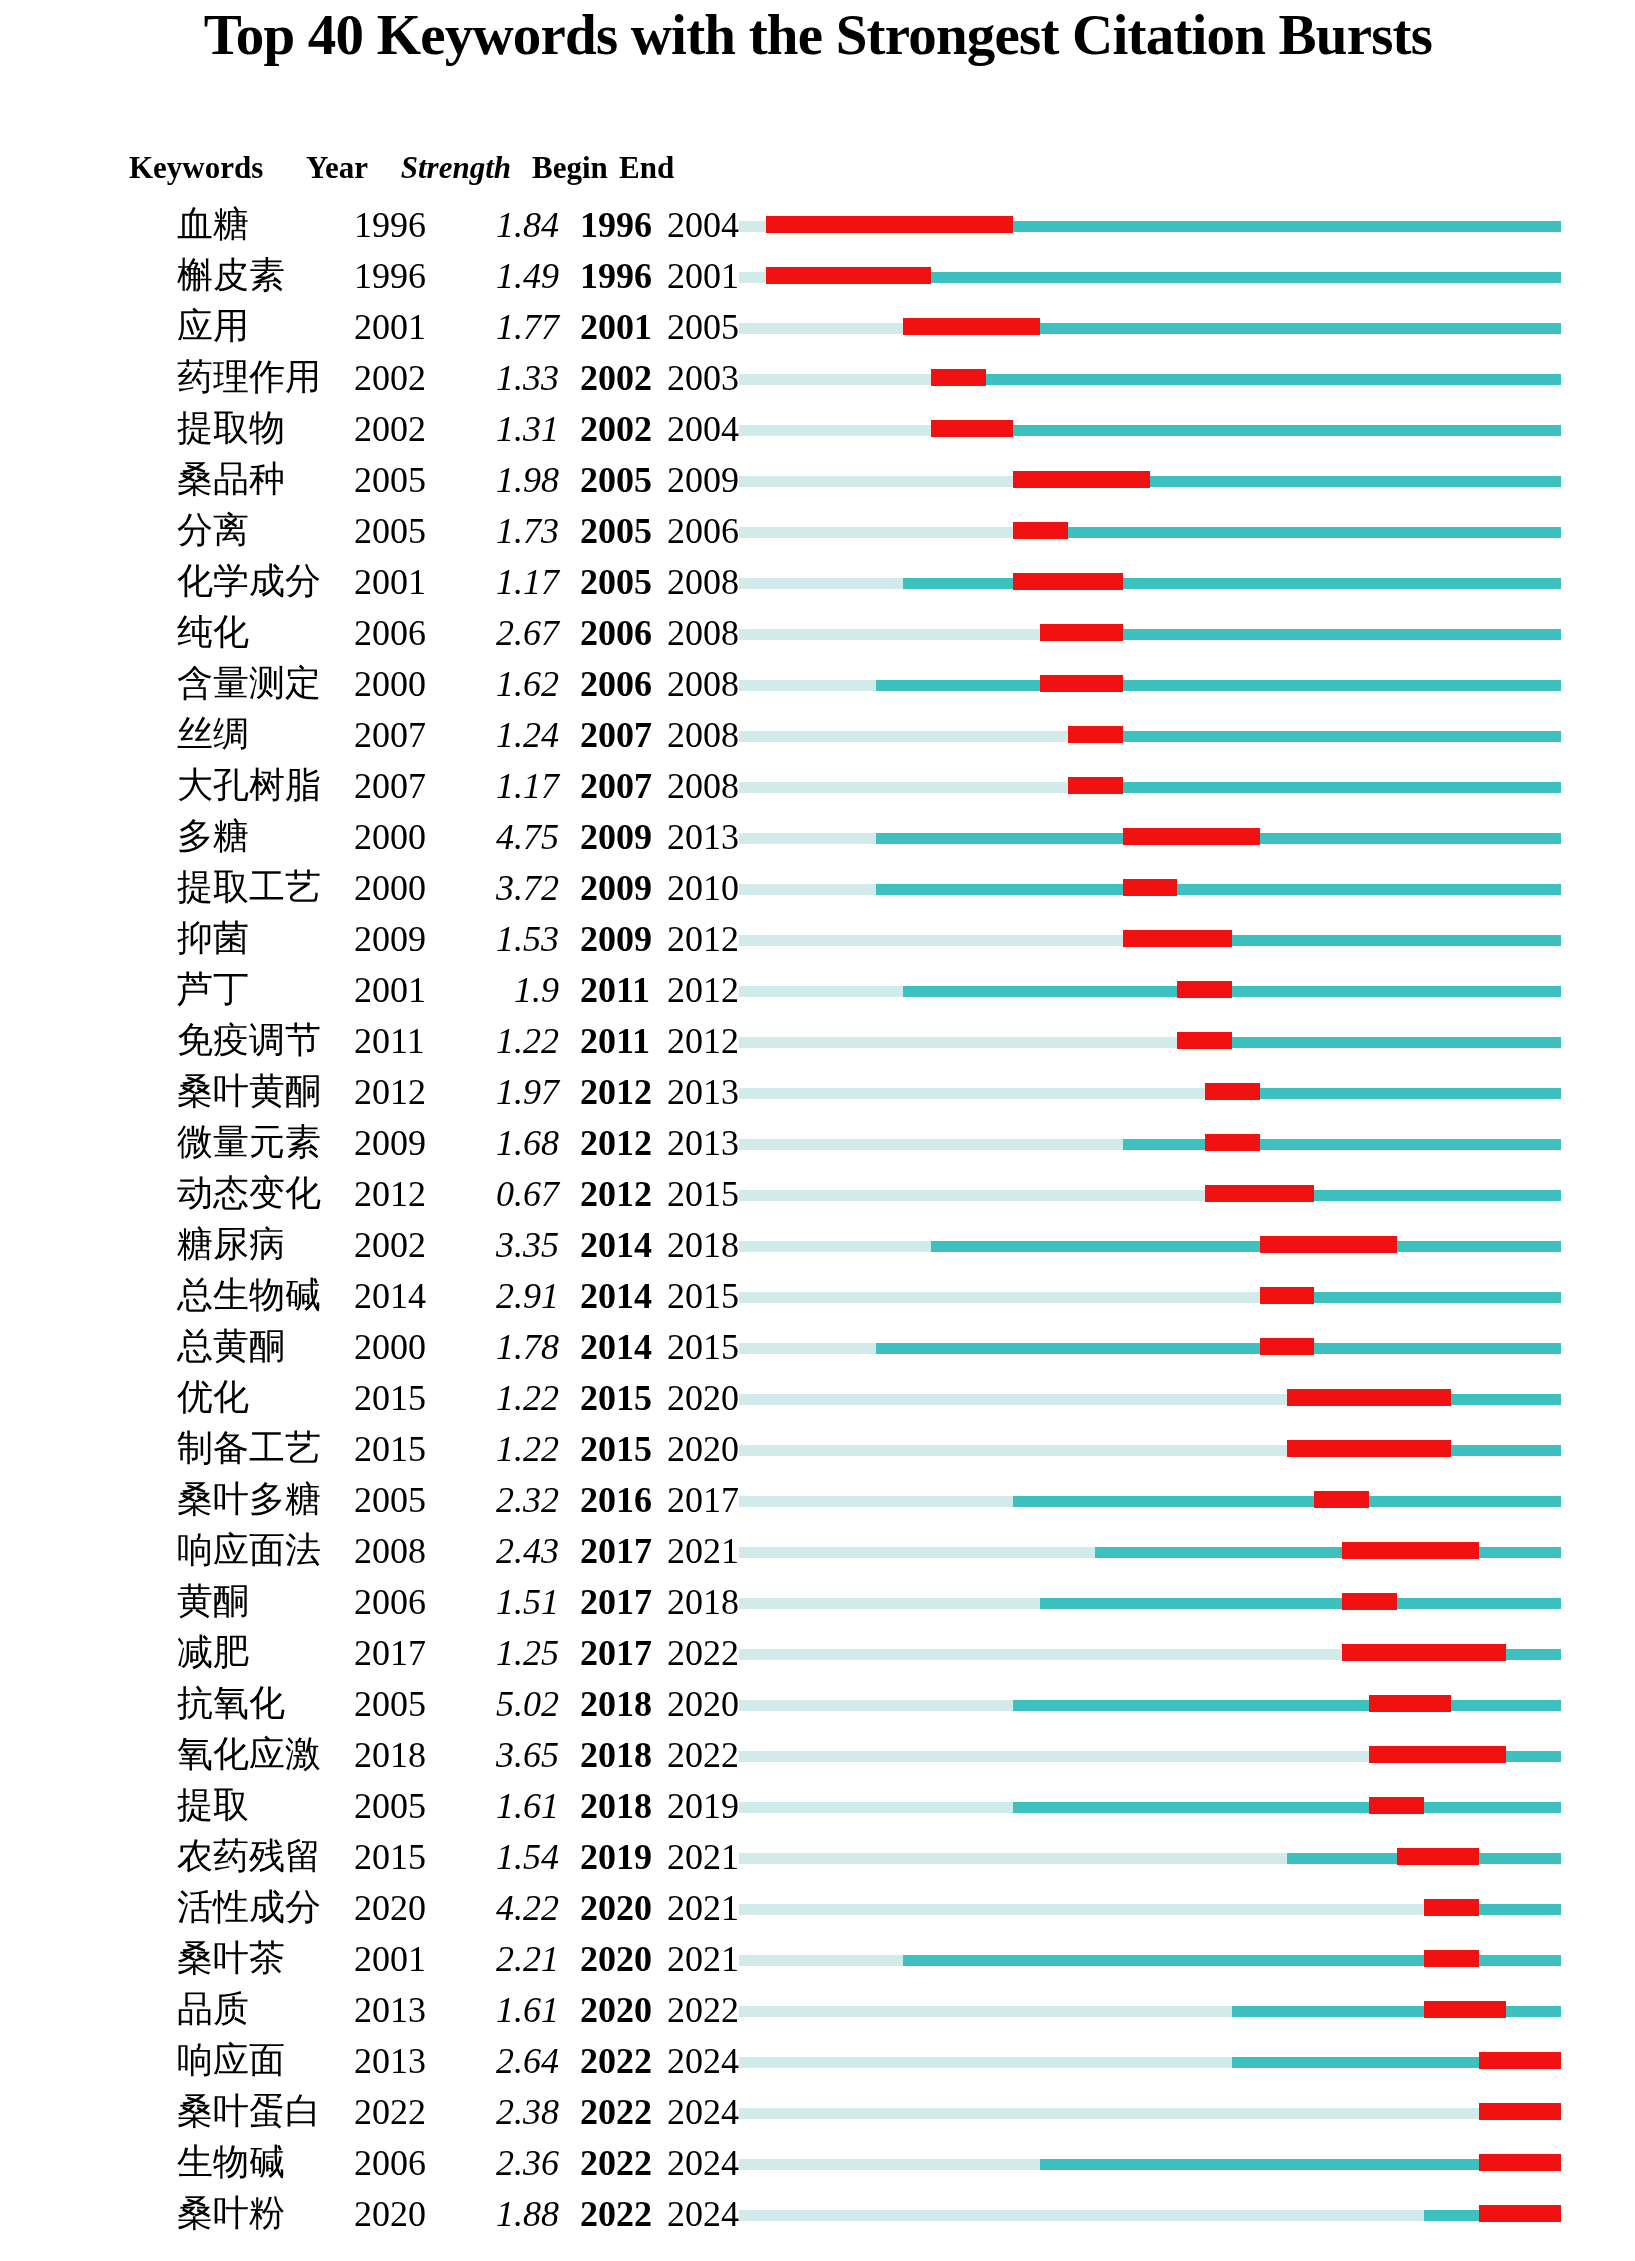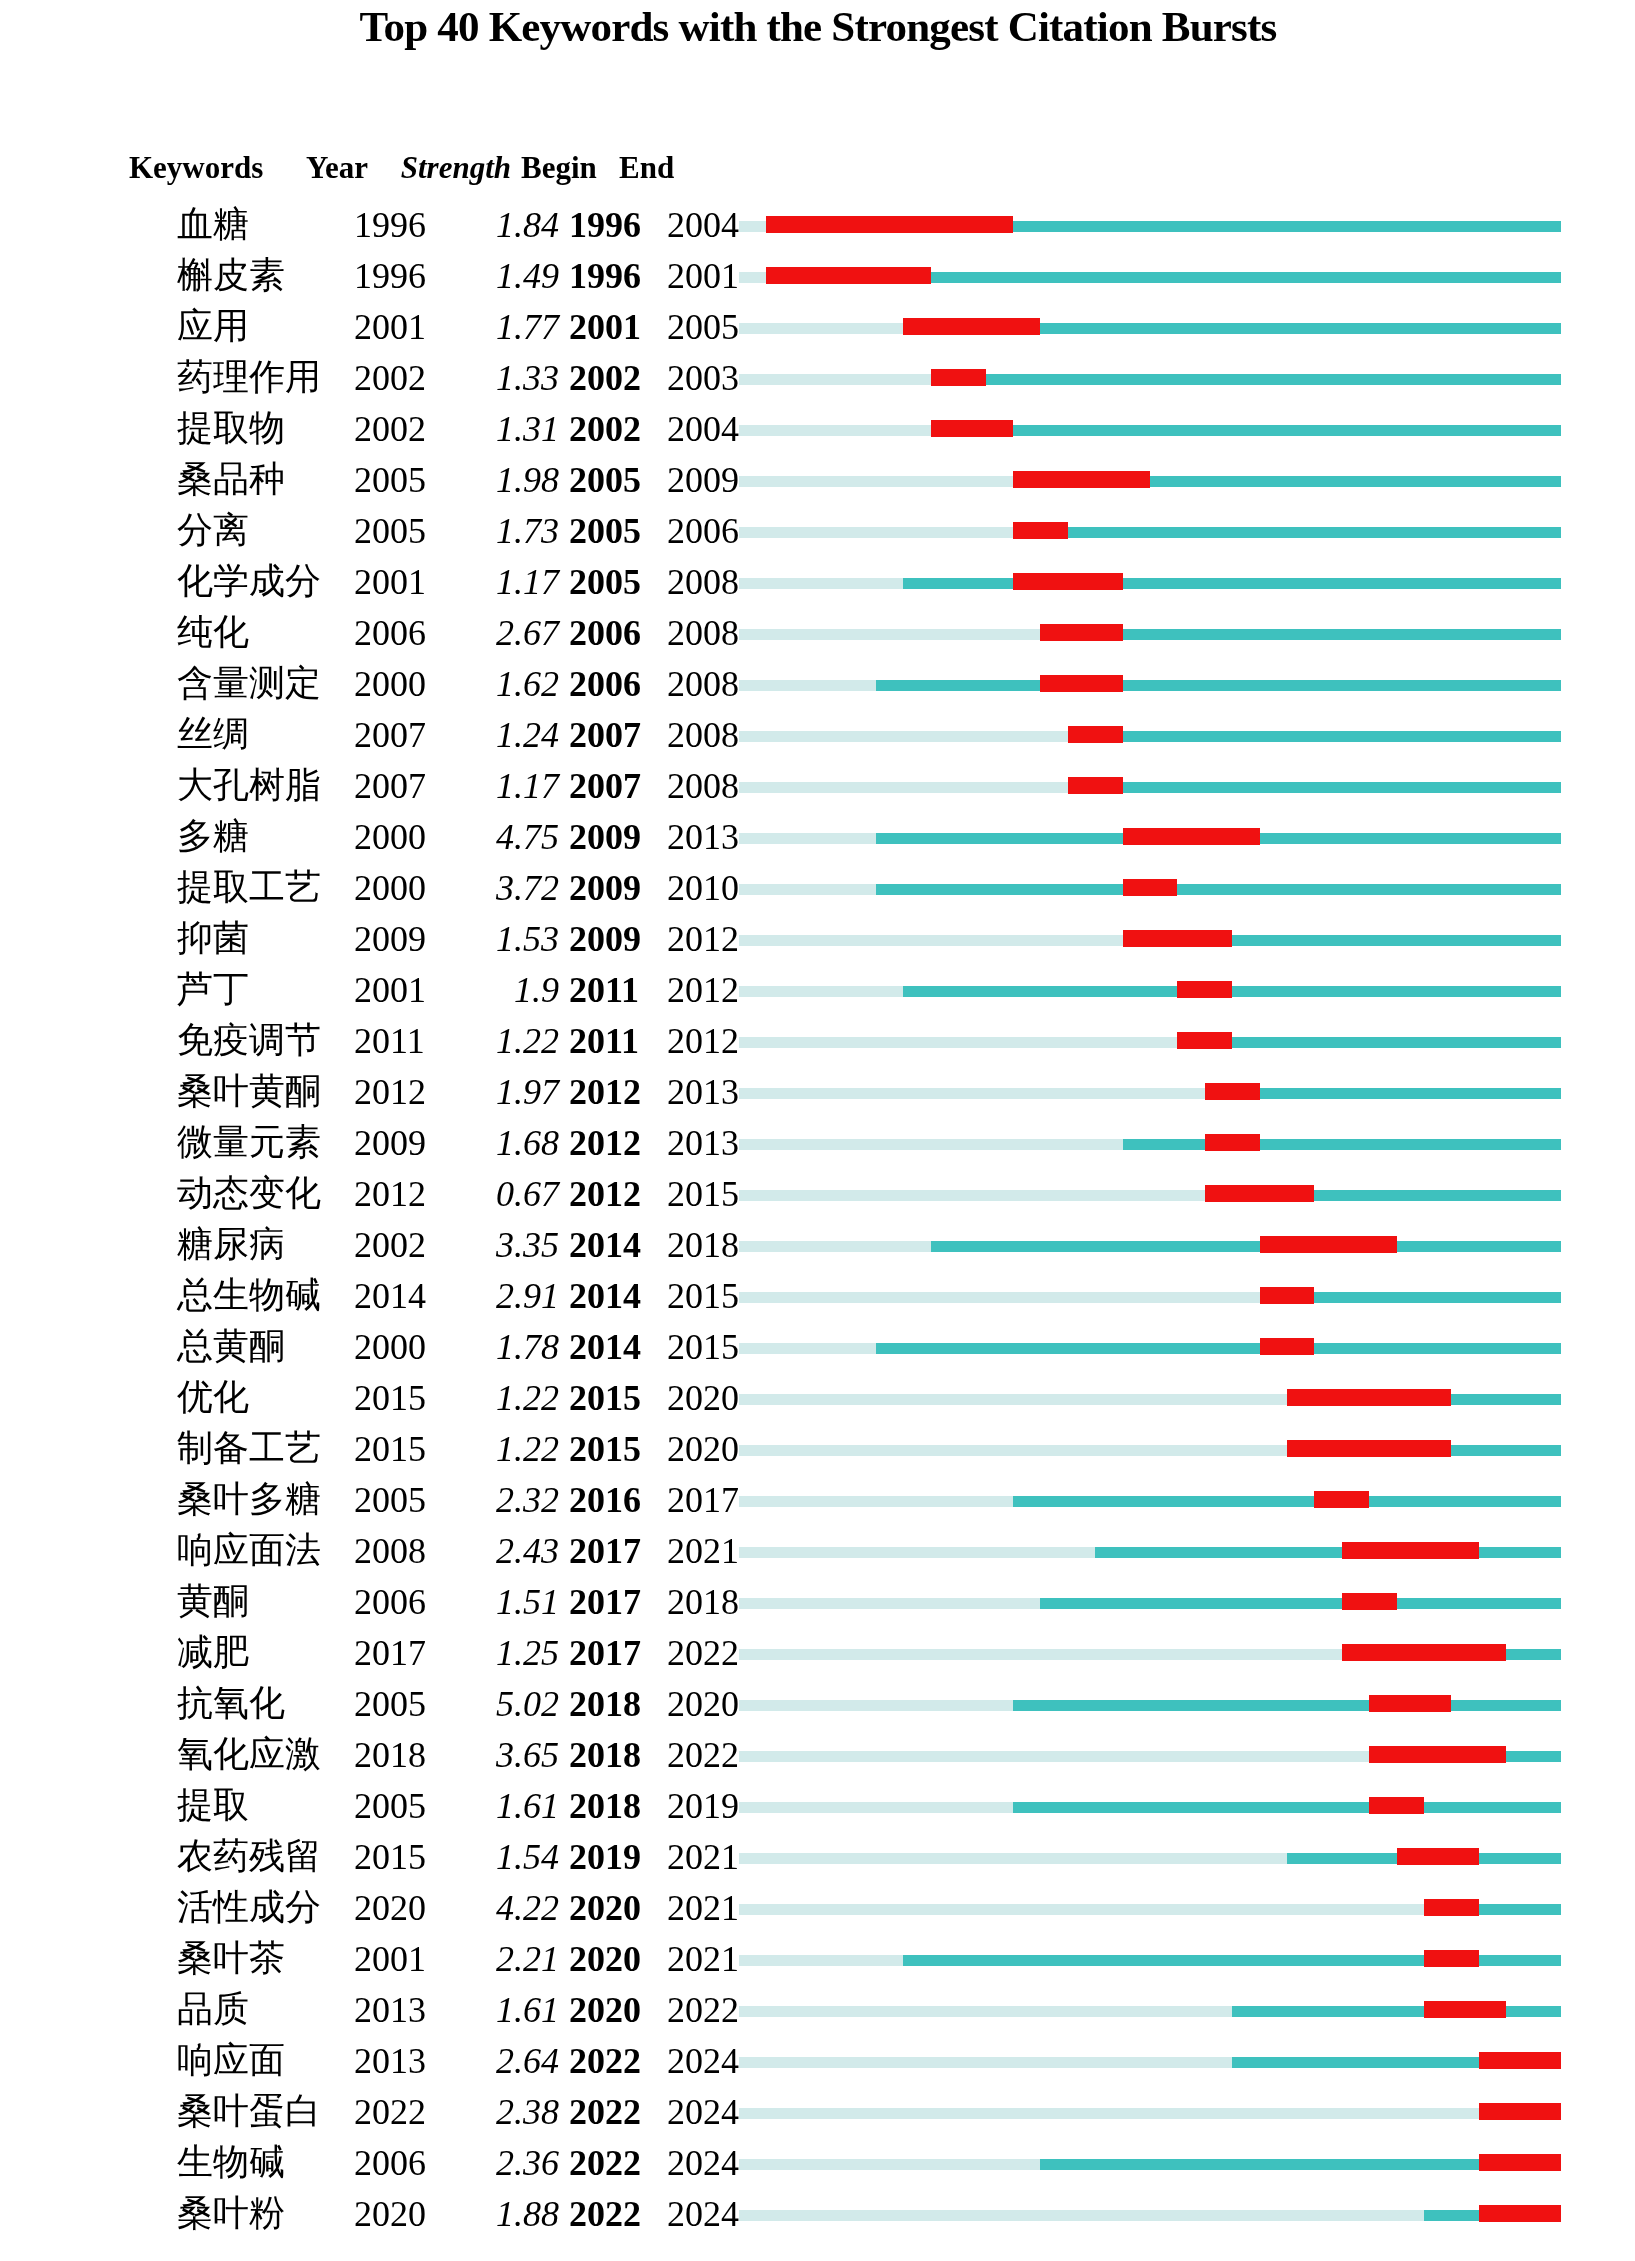--- a/index.html
+++ b/index.html
@@ -16,21 +16,21 @@
     color: var(--text, #000000);
     overflow: hidden;
   }
   .chart-title {
     position: absolute;
     top: 1.6px;
     left: 0;
     width: 100%;
     margin: 0;
     text-align: center;
-    font-size: 43px;
+    font-size: 57px;
     font-weight: bold;
     letter-spacing: -0.8px;
     white-space: nowrap;
   }
   .header-row {
     position: absolute;
     top: 141px;
     left: 0;
     width: 100%;
     height: 54px;
@@ -62,21 +62,21 @@
     top: 0;
     bottom: 0;
     display: flex;
     align-items: center;
     white-space: nowrap;
   }
   
   .col-kw  { left: 129px; width: 164px; }
   .col-yr  { left: 306px; width: 74px; }
   .col-st  { left: 360px; width: 151px; justify-content: flex-end; font-style: italic; }
-  .col-bg  { left: 521px; width: 78px; font-weight: bold; }
+  .col-bg  { left: 532px; width: 78px; font-weight: bold; }
   .col-en  { left: 619px; width: 78px; }
   .header-row .col-st { justify-content: flex-end; }
   .header-row .col-range {
     left: 691px; width: 822px;
     justify-content: center;
   }
   
   .bar {
     position: absolute;
     left: 691px;

